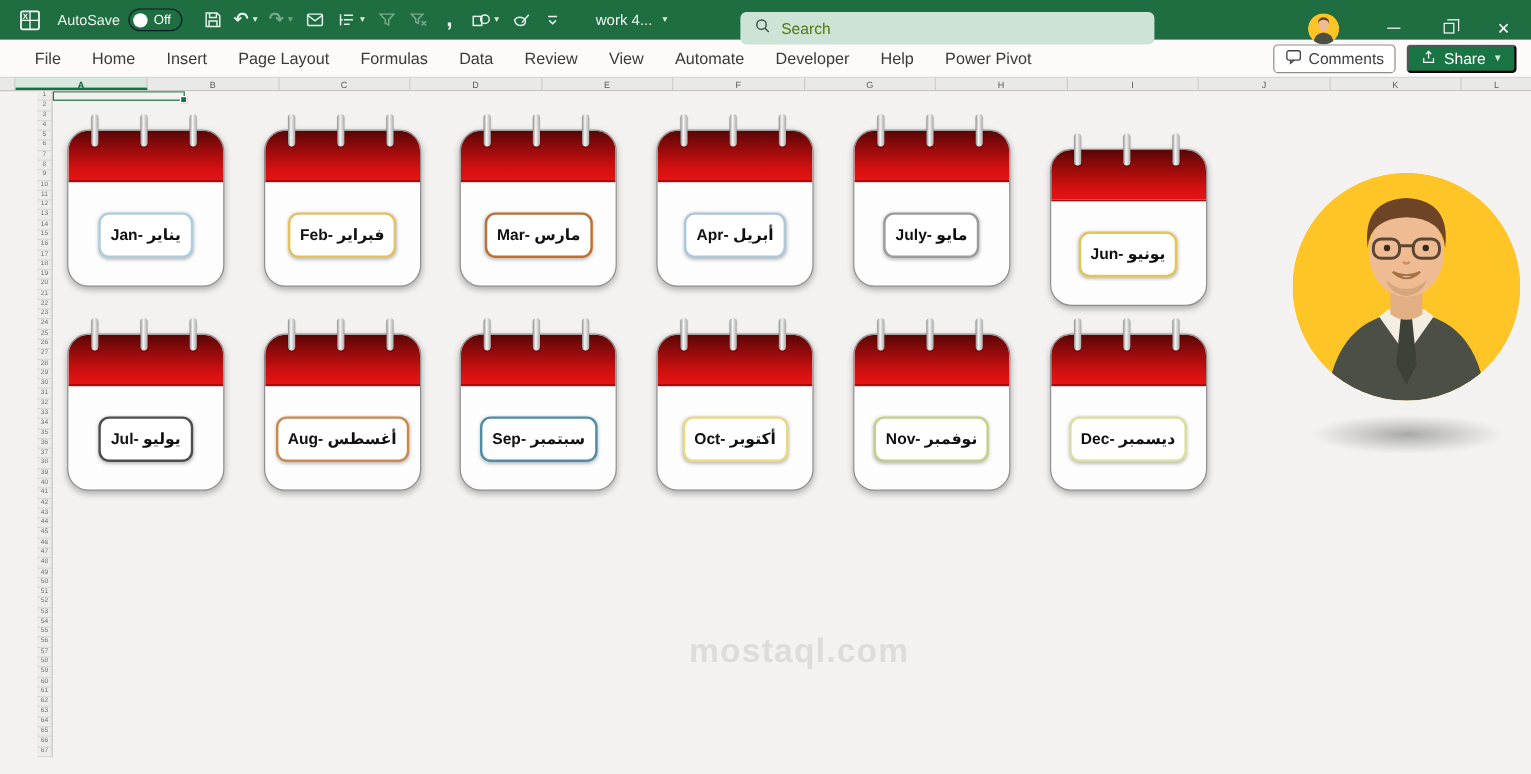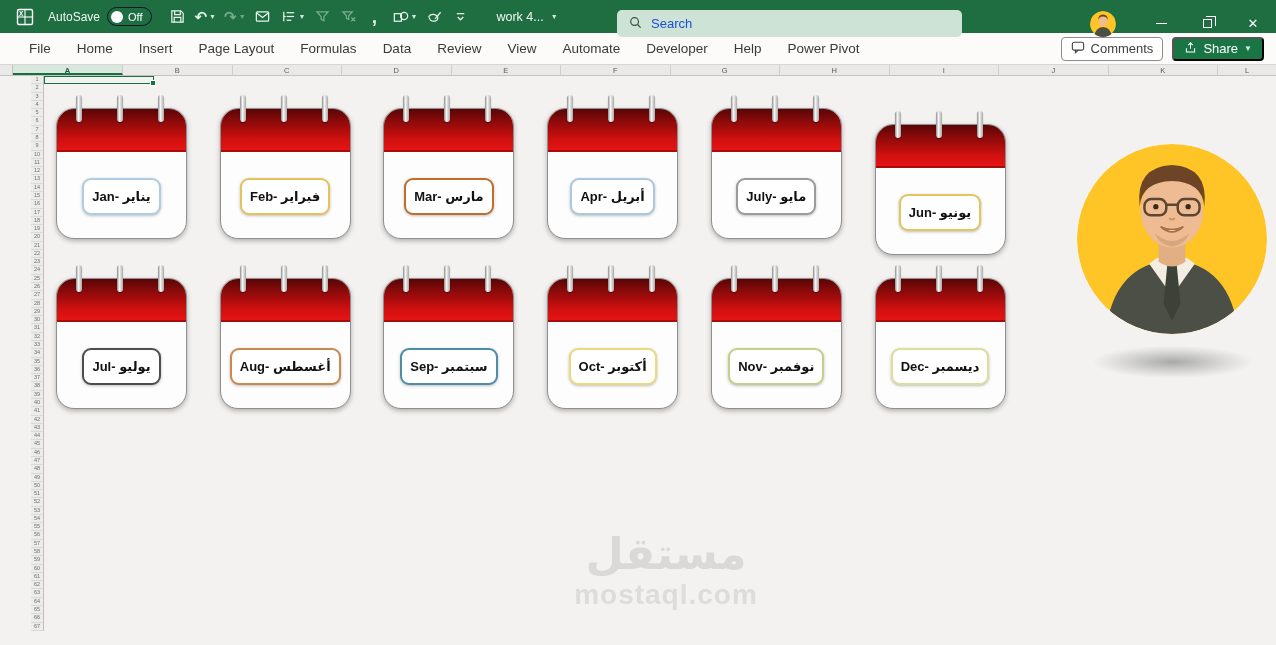--- a/index.html
+++ b/index.html
@@ -21,21 +21,21 @@
     min-width:24px; height:30px; padding:0 3px; border-radius:3px; color:#e9f4ed; }
   .qat-btn svg { display:block; }
   .qat-btn.dim { opacity:.45; }
   .qat-glyph { font-size:15px; font-weight:bold; line-height:14px; color:#e9f4ed; }
   .dd { font-size:7px; color:#d5e8dc; margin-left:1px; }
   .doc-title { margin-left:14px; font-size:12.5px; color:#f2f8f4; display:flex;
     align-items:center; gap:6px; white-space:nowrap; }
   .search { position:absolute; left:617px; top:10px; width:345px; height:27px;
     background:#cde3d5; border-radius:5px; display:flex; align-items:center;
     gap:9px; padding-left:12px; }
-  .search-txt { font-size:13px; color:#1d4ed8; }
+  .search-txt { font-size:13px; color:#4d7c0f; }
   .tb-right { position:absolute; right:0; top:0; height:47px; display:flex; align-items:center; }
   .tb-avatar { width:26px; height:26px; border-radius:50%; overflow:hidden; margin-right:22px; }
   .winbtn { width:46px; height:47px; display:flex; align-items:center;
     justify-content:center; color:#fff; }
   .min-glyph { display:block; width:11px; height:1.4px; background:#fff; }
   .restore-glyph { position:relative; width:9px; height:9px; border:1.2px solid #fff; }
   .restore-glyph::before { content:""; position:absolute; left:2px; top:-4px; width:9px;
     height:9px; border:1.2px solid #fff; border-left:none; border-bottom:none; }
   .close-glyph { font-size:13px; line-height:13px; }
 
@@ -498,17 +498,16 @@
           <circle cx="58.5" cy="33" r="1.4" fill="#3a2a1a"></circle>
           <path d="M48.5 39 q1.5 1.6 3 0" fill="none" stroke="#c98e5e" stroke-width="1"></path>
           <path d="M44 43.5 Q50 49 56 43.5 Q50 46.5 44 43.5 Z" fill="#fff" stroke="#a86f45" stroke-width="0.9"></path>
           <path d="M41 47 Q50 55 59 47 Q57 53 50 54 Q43 53 41 47 Z" fill="#b98d66" opacity="0.45"></path>
         </g>
       </svg>
     </div>
     <div class="avatar-shadow"></div>
 
     <div class="watermark">
-      <div class="wm-ar">مستقل</div>
       <div class="wm-en">mostaql.com</div>
     </div>
   </div>
 </div>
 
 </body></html>

